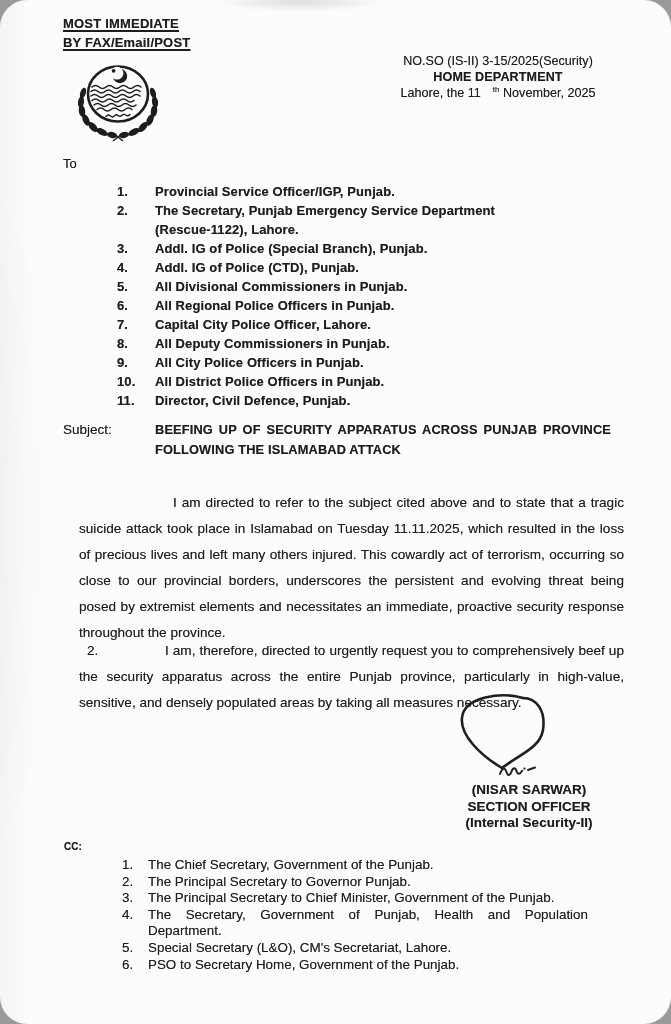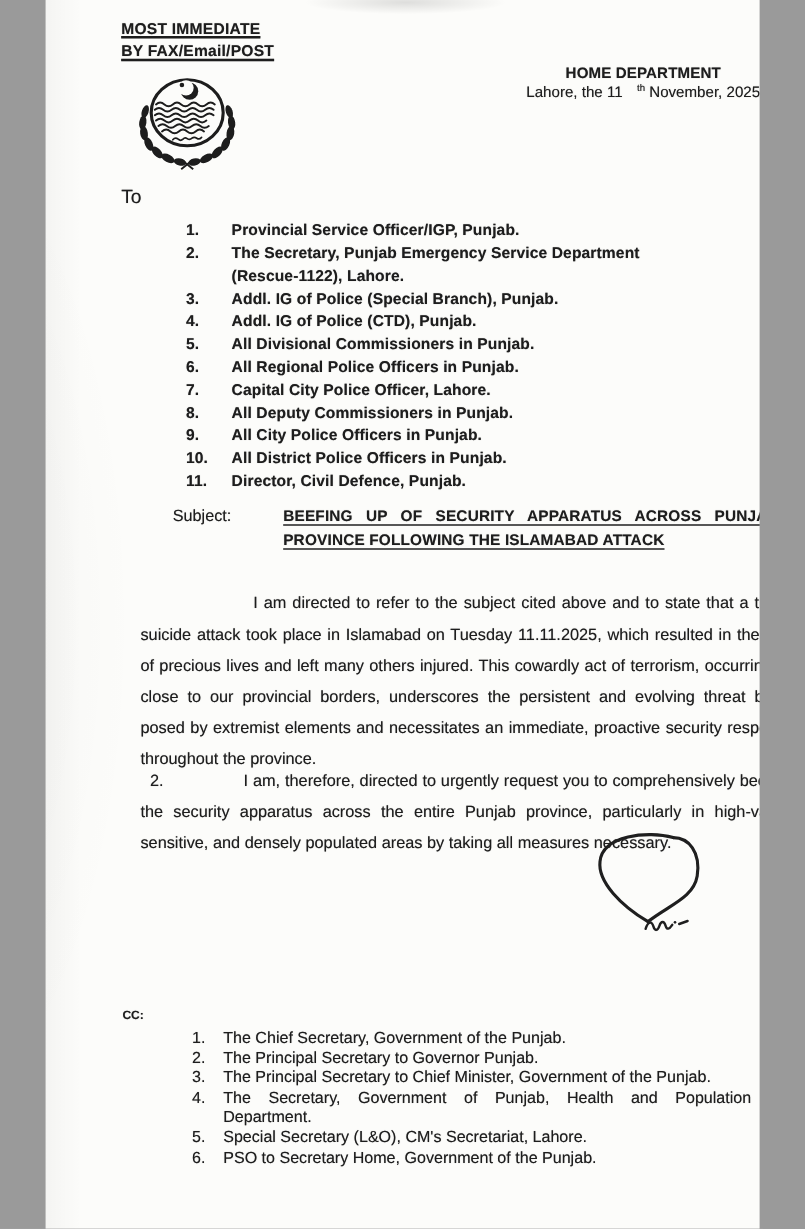--- a/index.html
+++ b/index.html
@@ -1,21 +1,22 @@
 <!DOCTYPE html>
 <html><head>
 <meta charset="utf-8">
 <style>
   html,body{margin:0;padding:0;background:#9a9a9a;}
   .page{
-    position:relative;width:595px;height:1024px;margin:0 auto;
+    position:relative;width:671px;height:1024px;margin:0 auto;
     background:#fcfcfa;
     font-family:"Liberation Sans",sans-serif;
     color:#1d1d1d;
     overflow:hidden;
+    border-radius:27px;
   }
   .page *{box-sizing:border-box;}
   
   .page::before{
     content:"";position:absolute;inset:0;pointer-events:none;
     background:
       radial-gradient(ellipse 120px 14px at 300px 2px, rgba(0,0,0,0.12), transparent 70%),
       radial-gradient(ellipse 260px 600px at -120px 520px, rgba(0,0,0,0.04), transparent 75%),
       linear-gradient(90deg, rgba(0,0,0,0.03), transparent 5%);
   }
@@ -29,36 +30,36 @@
   }
   .emblem{position:absolute;left:70px;top:57px;}
 
   .letterhead{
     position:absolute;left:336px;top:53px;width:324px;
     text-align:center;font-size:12.6px;line-height:16px;
   }
   .letterhead .bold{font-weight:700;letter-spacing:0.1px;}
   .letterhead sup{font-size:8px;line-height:0;margin-left:12px;}
 
-  .to-label{position:absolute;left:63px;top:156px;font-size:16px;}
+  .to-label{position:absolute;left:63px;top:156px;font-size:13px;}
 
   .to-list{
     position:absolute;left:117px;top:182px;
     font-size:13px;font-weight:700;line-height:19px;letter-spacing:0.1px;
   }
   .to-list .row{display:flex;}
   .to-list .num{flex:0 0 38px;}
   .to-list .txt{width:365px;}
 
   .subject-row{position:absolute;left:63px;top:420px;width:548px;display:flex;}
-  .subject-label{flex:0 0 92px;font-size:13.5px;padding-top:2px;margin-left:43px;}
+  .subject-label{flex:0 0 92px;font-size:13.5px;padding-top:2px;}
   .subject-text{
     flex:1;font-size:12.8px;font-weight:700;line-height:19.5px;
     text-align:justify;
-    text-decoration:underline;text-underline-offset:3px;text-decoration-thickness:1.4px;
+    text-underline-offset:3px;text-decoration-thickness:1.4px;
     letter-spacing:0.15px;
   }
 
   .para{
     position:absolute;left:63px;width:545px;margin:16px;
     font-size:13.6px;line-height:26px;text-align:justify;
   }
   .p1{top:474px;text-indent:94px;}
   .p2{top:622px;text-indent:86px;}
   .pnum{position:absolute;left:8px;top:0;text-indent:0;}
@@ -121,20 +122,21 @@
       <path d="M21 34.5 q3.5 -3 7 0 t7 0 t7 0 t7 0 t7 0 t7 0 t7 0"></path>
       <path d="M21 39 q3.5 -3 7 0 t7 0 t7 0 t7 0 t7 0 t7 0 t7 0"></path>
       <path d="M22 43.5 q3.5 -3 7 0 t7 0 t7 0 t7 0 t7 0 t7 0"></path>
       <path d="M24 48 q3.5 -3 7 0 t7 0 t7 0 t7 0 t7 0 t7 0"></path>
       <path d="M27 52.5 q3.5 -3 7 0 t7 0 t7 0 t7 0 t7 0"></path>
     </g>
     <path d="M36 59.5 q2 -2.5 4.5 -0.5 q2 1.8 4 0 q1.5 -2 3.5 -0.5 q2 1.5 4 -0.3 q1.8 -1.6 4 0 q2 1.5 4 -0.7" stroke="#1d1d1d" stroke-width="1.4" fill="none" stroke-linecap="round"></path>
   </svg>
 
   <div class="letterhead">
+    <div>NO.SO (IS-II) 3-15/2025(Security)</div>
     <div class="bold">HOME DEPARTMENT</div>
     <div><span>Lahore, the 11</span><sup>th</sup><span> November, 2025</span></div>
   </div>
 
   <div class="to-label">To</div>
 
   <div class="to-list">
       <div class="row">
         <span class="num">1.</span>
         <span class="txt">Provincial Service Officer/IGP, Punjab.</span>
@@ -193,20 +195,25 @@
   <svg class="sig-scribble" width="112" height="96" viewBox="0 0 112 96" aria-hidden="true">
     <g stroke="#1f1f1f" fill="none" stroke-linecap="round" stroke-linejoin="round">
       <path d="M73 8 C 52 2, 14 6, 12 28 C 10 45, 30 65, 52 78" stroke-width="2.6"></path>
       <path d="M52 78 C 70 64, 90 58, 93 40 C 96 20, 86 8, 73 8" stroke-width="2.6"></path>
       <path d="M50 84 c 2 -6, 5 -7, 6.5 -2 c 1.2 4, 3.5 4, 5 -0.5 c 1.5 -4.5, 4 -4, 5.2 0 c 1 3.5, 3 3, 5.5 -0.8" stroke-width="2"></path>
       <path d="M78 80 l 7 -2.5" stroke-width="2"></path>
       <circle cx="74.5" cy="78.6" r="1.1" fill="#1f1f1f" stroke="none"></circle>
     </g>
   </svg>
 
+  <div class="sig-block">
+    <div>(NISAR SARWAR)</div>
+    <div>SECTION OFFICER</div>
+    <div>(Internal Security-II)</div>
+  </div>
 
   <div class="cc-label">CC:</div>
 
   <div class="cc-list">
       <div class="row">
         <span class="num">1.</span>
         <span class="txt">The Chief Secretary, Government of the Punjab.</span>
       </div>
       <div class="row">
         <span class="num">2.</span>

